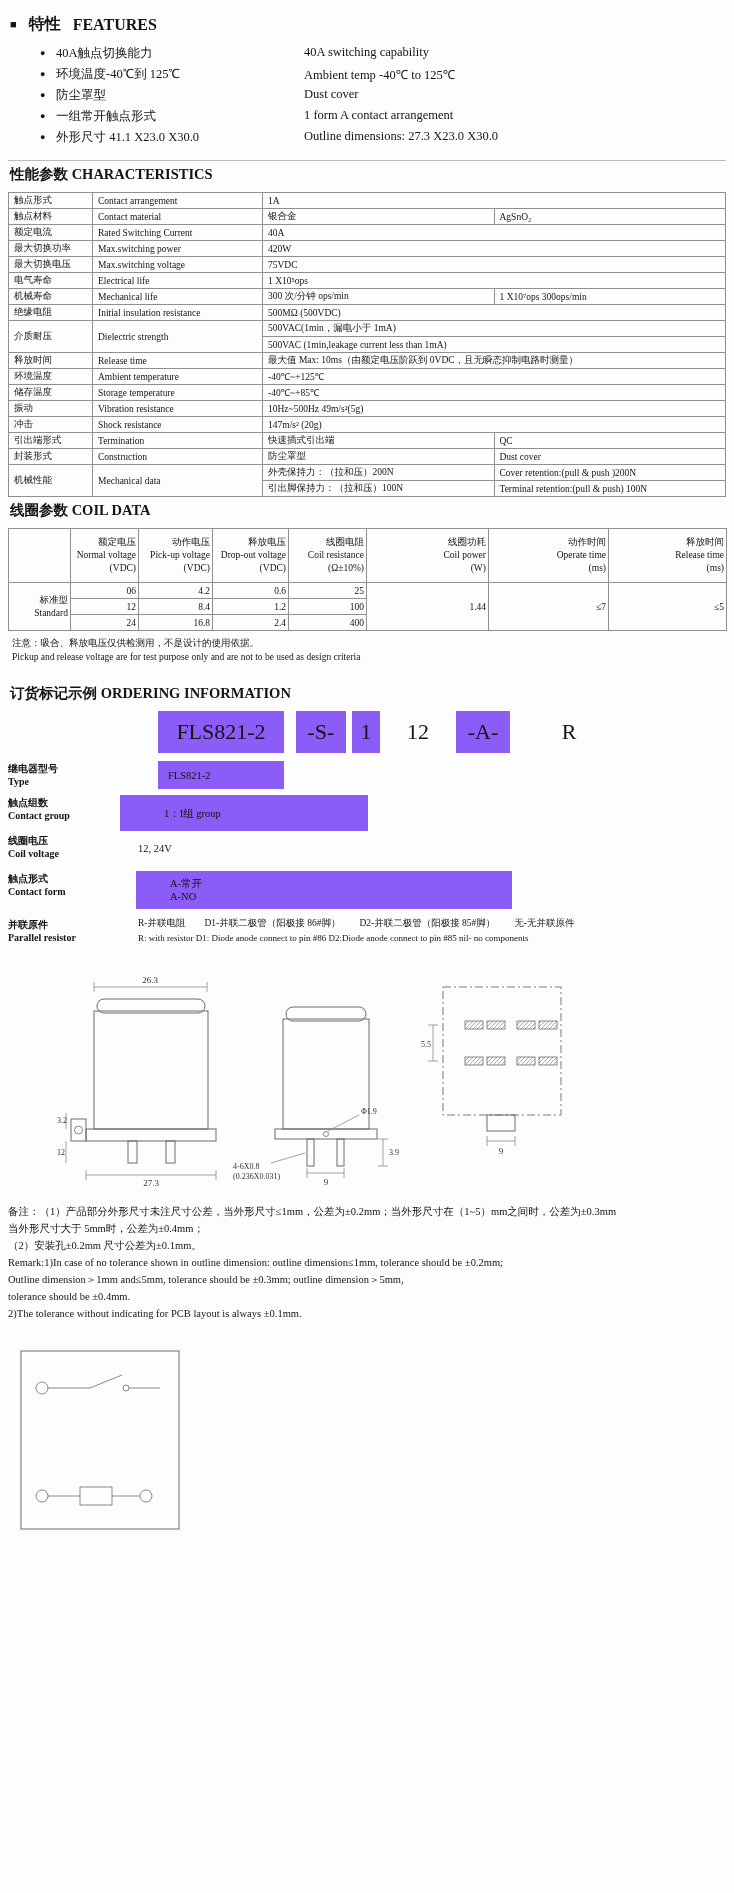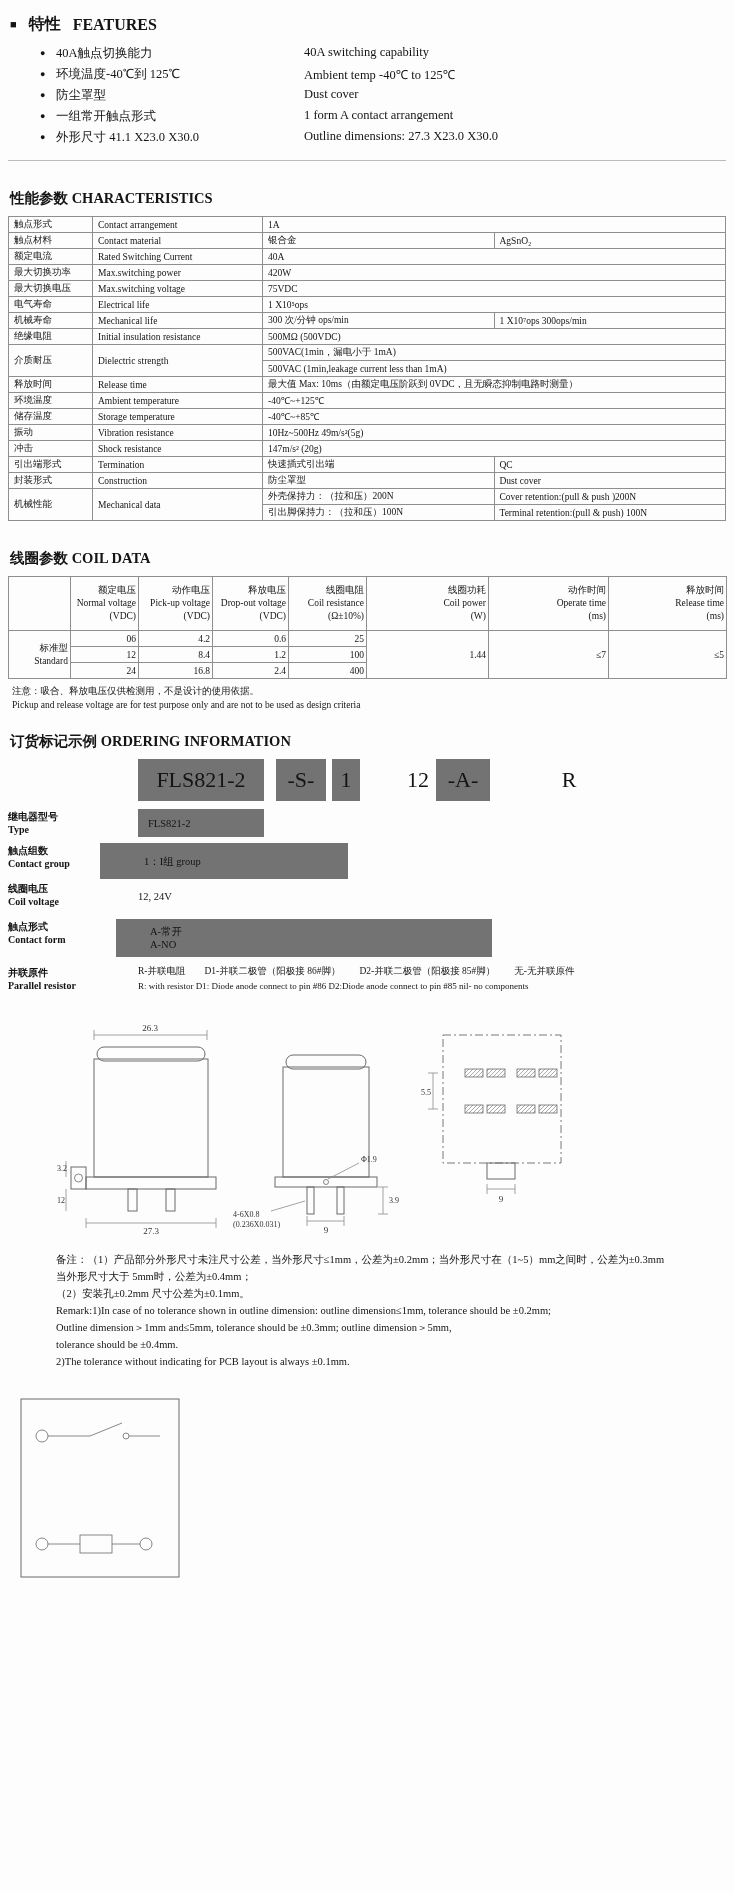--- a/index.html
+++ b/index.html
@@ -15,41 +15,41 @@
   .features-header .sq { font-size: 11px; line-height: 1; }
   .features-header .h-cn { font-size: 16px; }
   .features-header .h-en { font-size: 16px; font-family: "Liberation Serif", serif; }
   .feat-row { display: flex; font-size: 12.5px; margin: 4px 0; }
   .feat-bullet { width: 16px; margin-left: 32px; font-size: 9px; line-height: 16px; }
   .feat-cn { width: 248px; }
   .feat-en { flex: 1; }
 
   
   .sec-rule { border-top: 1px solid #bbb; margin: 14px 0 0 0; }
-  .sec-title { font-size: 14.5px; font-weight: bold; margin: 28px 0 8px 2px; }
+  .sec-title { font-size: 14.5px; font-weight: bold; margin: 4px 0 8px 2px; }
 
   
   table { border-collapse: collapse; }
   .char-table { width: 718px; font-size: 9.5px; table-layout: fixed; }
   .char-table td { border: 1px solid #8f8f8f; padding: 1px 5px; height: 16px; overflow: hidden; vertical-align: middle; }
   .char-table .c1 { width: 84px; }
   .char-table .c2 { width: 170px; }
   .char-table .c3 { width: 196px; }
   .nowrap { white-space: nowrap; }
 
   
   .coil-table { width: 718px; font-size: 9.5px; text-align: right; table-layout: fixed; }
   .coil-table td { border: 1px solid #8f8f8f; padding: 1px 2px; height: 16px; overflow: hidden; }
   .coil-table .hd { height: 54px; }
   .hl { line-height: 13px; }
   .coil-note { font-size: 9.5px; margin: 6px 0 2px 4px; }
   .coil-note-en { font-size: 9.5px; margin: 2px 0 0 4px; }
 
   
-  .blue { background: #737373; }
+  .blue { background: #8b5cf6; margin-left: 20px; }
   .ord-code { position: relative; height: 46px; margin: 8px 0 2px 0; }
   .ord-part { position: absolute; top: 0; height: 42px; line-height: 42px; font-size: 22px; text-align: center; }
   .pp0 { left: 130px; width: 126px; }
   .pp1 { left: 268px; width: 50px; }
   .pp2 { left: 324px; width: 28px; }
   .pp3 { left: 388px; width: 44px; }
   .pp4 { left: 428px; width: 54px; }
   .pp5 { left: 544px; width: 34px; }
   .ord-row { position: relative; font-family: Liberation Serif, serif; }
   .r0 { height: 34px; } .r1 { height: 46px; } .r2 { height: 38px; }
@@ -68,21 +68,21 @@
   
   .dims-row { display: flex; align-items: flex-start; margin: 14px 0 6px 48px; }
   .ln { fill: none; stroke: #6a6a6a; stroke-width: 1; }
   .lnt { fill: none; stroke: #6a6a6a; stroke-width: 0.8; }
   .dim { stroke: #8a8a8a; stroke-width: 0.8; }
   .dtxt { font-size: 9px; fill: #333; text-anchor: middle; font-family: "Liberation Serif", serif; }
   .dtxt2 { font-size: 8px; fill: #333; font-family: "Liberation Serif", serif; }
   .dash { fill: none; stroke: #6a6a6a; stroke-width: 0.9; stroke-dasharray: 8 3 2 3; }
 
   
-  .remarks { margin-top: 16px; font-size: 10.5px; line-height: 16px; margin-left: 48px; }
+  .remarks { margin-top: 16px; font-size: 10.5px; line-height: 16px; }
   .remarks div { margin: 1px 0; }
 
   
   .schematic-wrap { margin: 26px 0 0 10px; }
 </style>
 </head>
 <body>
 
 <div class="page">
 

